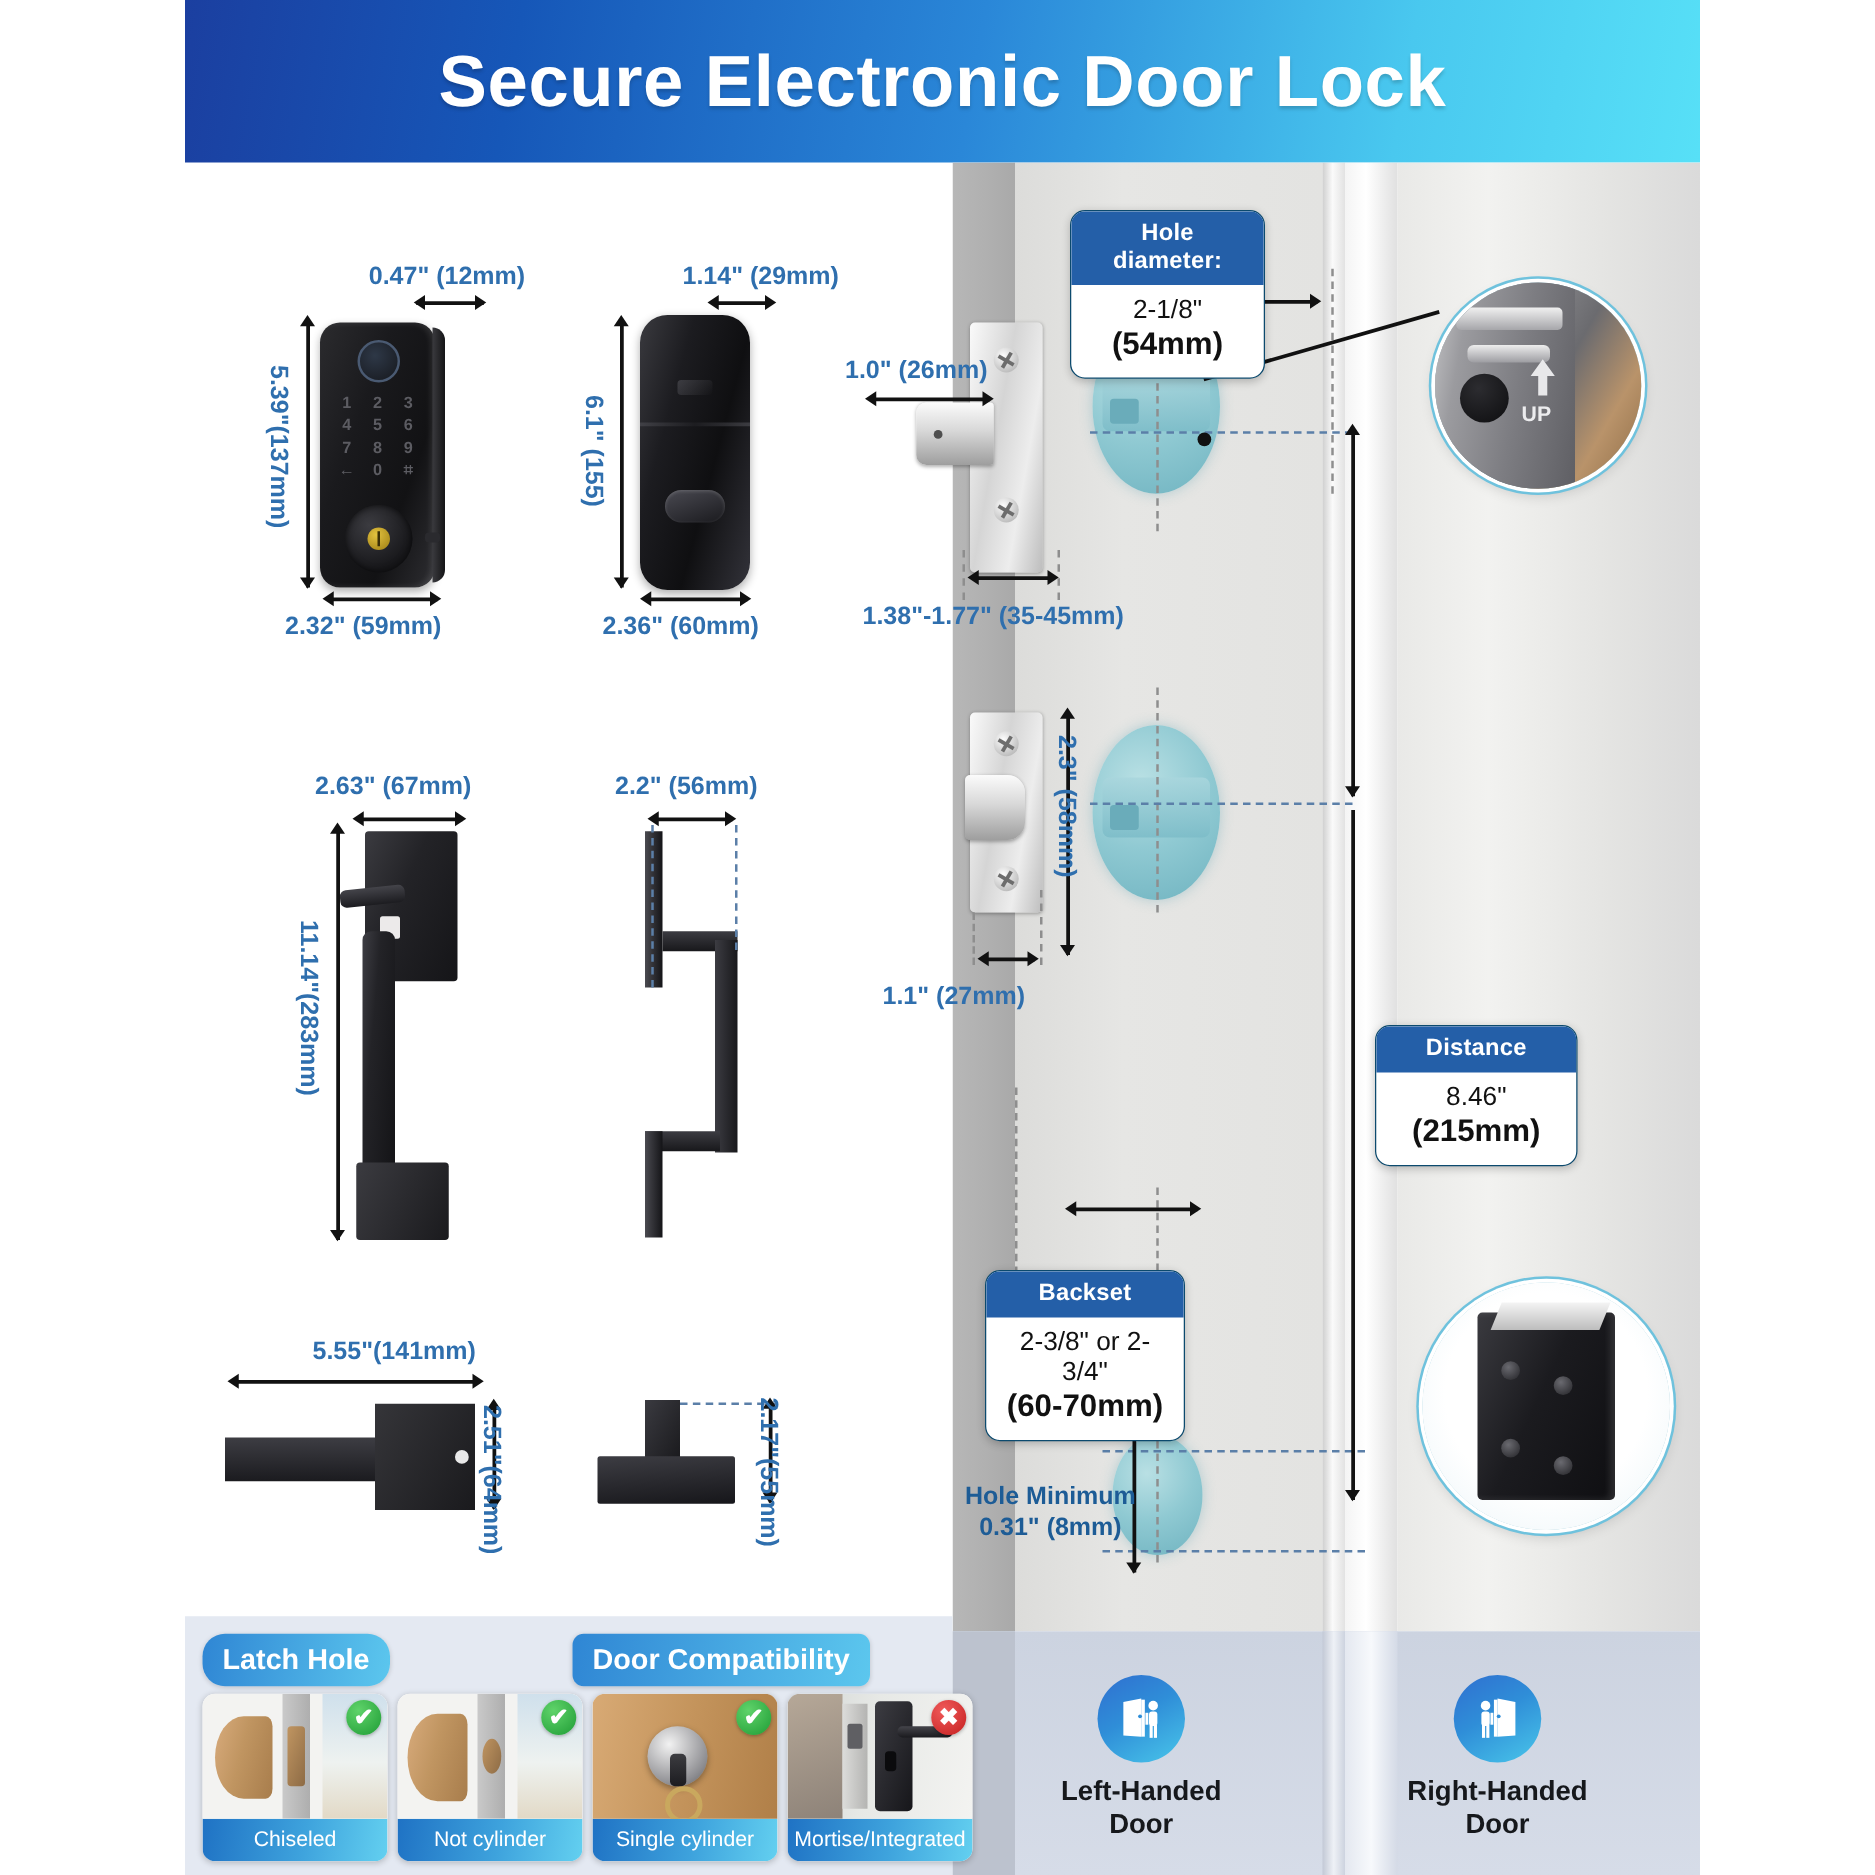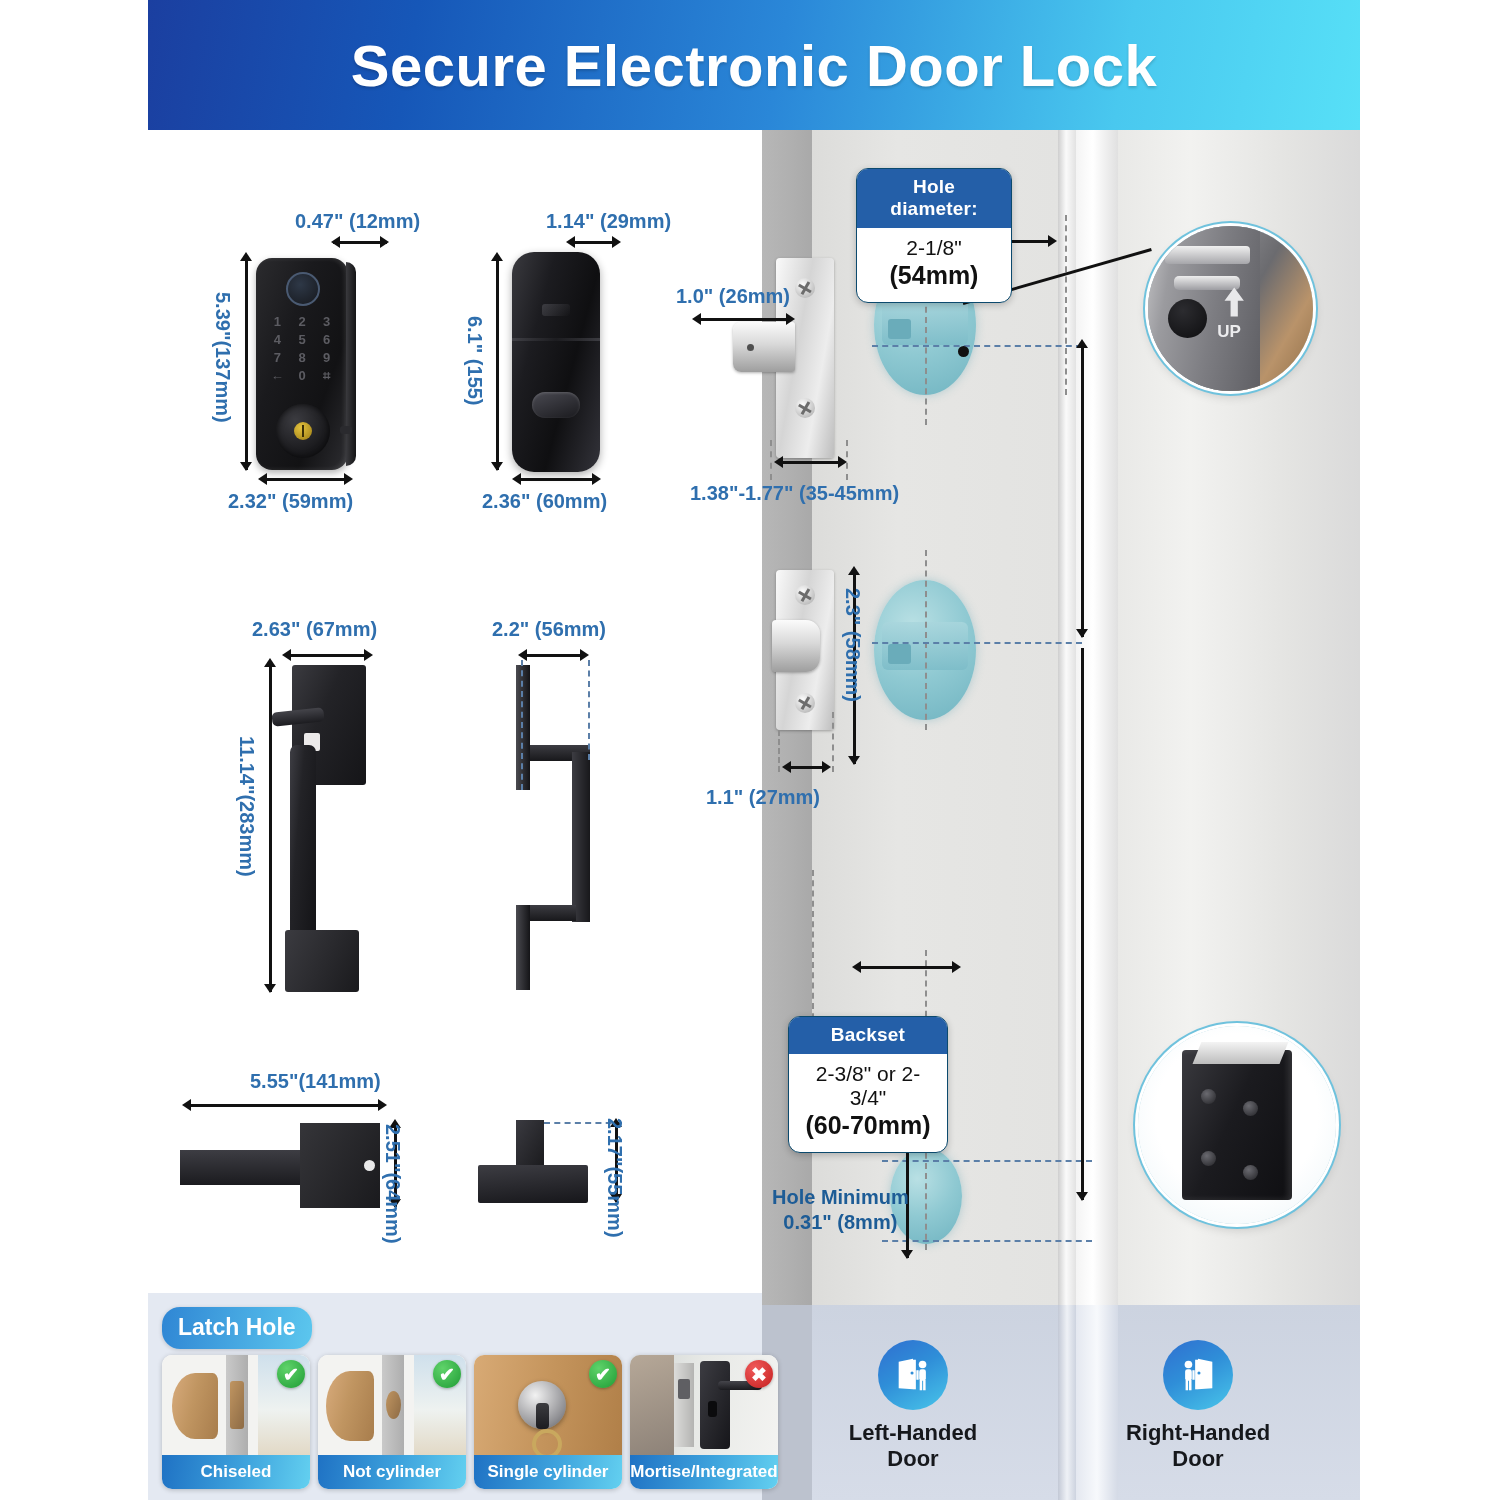--- a/index.html
+++ b/index.html
@@ -168,21 +168,21 @@
   
   .compat{position:absolute;left:148px;top:1293px;width:614px;height:207px;
      background:#e4e9f2;}
   .tagchip{position:absolute;border-radius:9px;color:#fff;font-size:23px;font-weight:bold;
      padding:7px 16px 8px;background:linear-gradient(100deg,#2f86d4,#5cc7ee);
      box-shadow:0 1px 4px rgba(0,0,0,.18);}
   .ccard{position:absolute;border-radius:10px;overflow:hidden;background:#fff;
      box-shadow:0 1px 5px rgba(0,0,0,.22);}
   .ccard-img{position:relative;width:100%;height:calc(100% - 34px);overflow:hidden;background:#f3f3f1;}
   .ccard-cap{height:34px;display:flex;align-items:center;justify-content:center;
-     color:#fff;font-size:17px;font-weight:bold;
+     color:#fff;font-size:17px;font-weight:normal;
      background:linear-gradient(100deg,#1f72c4 0%,#3ea3dd 55%,#63d0f0 100%);}
   .badge{position:absolute;right:5px;top:5px;width:28px;height:28px;border-radius:50%;
      display:flex;align-items:center;justify-content:center;color:#fff;font-size:19px;font-weight:bold;
      box-shadow:0 1px 3px rgba(0,0,0,.3);}
   .badge.ok{background:radial-gradient(circle at 35% 30%,#5fd36a,#1f9c35);}
   .badge.no{background:radial-gradient(circle at 35% 30%,#f05a5a,#c41f1f);}
   .wood{position:absolute;border-radius:50% 12% 12% 50%/50% 12% 12% 50%;
      background:linear-gradient(105deg,#d8ab7c 0%,#c09561 45%,#a87d4c 100%);}
   .scene-strip{position:absolute;background:linear-gradient(180deg,#cfe0ec 0%,#eef2f0 55%,#e2d9c6 100%);}
   .gray-strip{position:absolute;background:linear-gradient(90deg,#c9c9c9,#aeaeae);}
@@ -406,20 +406,27 @@
 
   <div class="callout" style="left:856px;top:168px;width:154px;">
     <div class="callout-head">Hole diameter:</div>
     <div class="callout-body">
       <div class="cb-line1">2-1/8"</div>
       <div class="cb-line2">(54mm)</div>
     </div>
   </div>
 
 
+  <div class="callout" style="left:1100px;top:820px;width:160px;">
+    <div class="callout-head">Distance</div>
+    <div class="callout-body">
+      <div class="cb-line1">8.46"</div>
+      <div class="cb-line2">(215mm)</div>
+    </div>
+  </div>
 
   <div class="callout" style="left:788px;top:1016px;width:158px;">
     <div class="callout-head">Backset</div>
     <div class="callout-body">
       <div class="cb-line1">2-3/8" or 2-3/4"</div>
       <div class="cb-line2">(60-70mm)</div>
     </div>
   </div>
 
   <div class="inset inset-a" style="left:1148px;top:226px;width:165px;height:165px;">
@@ -472,20 +479,21 @@
     </svg>
   </div>
   <div class="hand-lbl" style="left:1083px;top:1420px;">
     <div>Right-Handed</div>
     <div>Door</div>
   </div>
 
   <div class="compat">
 
     <div class="tagchip" style="left:14px;top:14px;border-radius:18px;">Latch Hole</div>
+    <div class="tagchip" style="left:310px;top:14px;">Door Compatibility</div>
 
     <div class="ccard" style="left:14px;top:62px;width:148px;height:134px;">
       <div class="ccard-img">
         <div class="scene-strip" style="left:96px;top:0;width:52px;height:100%;"></div>
         <div class="gray-strip" style="left:64px;top:0;width:22px;height:100%;"></div>
         <div class="wood" style="left:10px;top:18px;width:46px;height:66px;"></div>
         <div style="position:absolute;left:68px;top:26px;width:14px;height:48px;border-radius:3px;background:linear-gradient(110deg,#c09561,#8d6b45);"></div>
         <div class="badge ok">✔</div>
       </div>
       <div class="ccard-cap">Chiseled</div>

